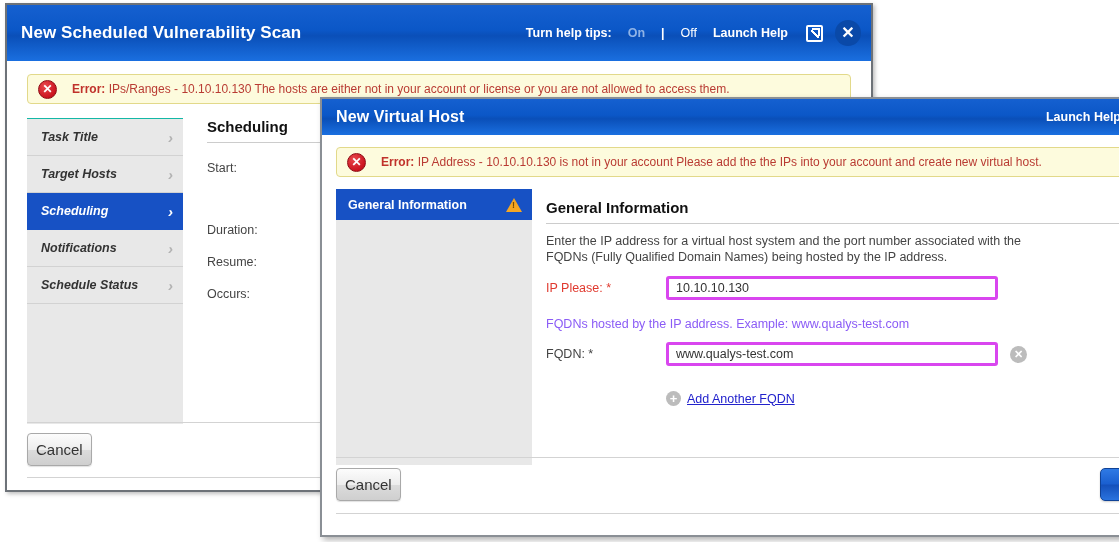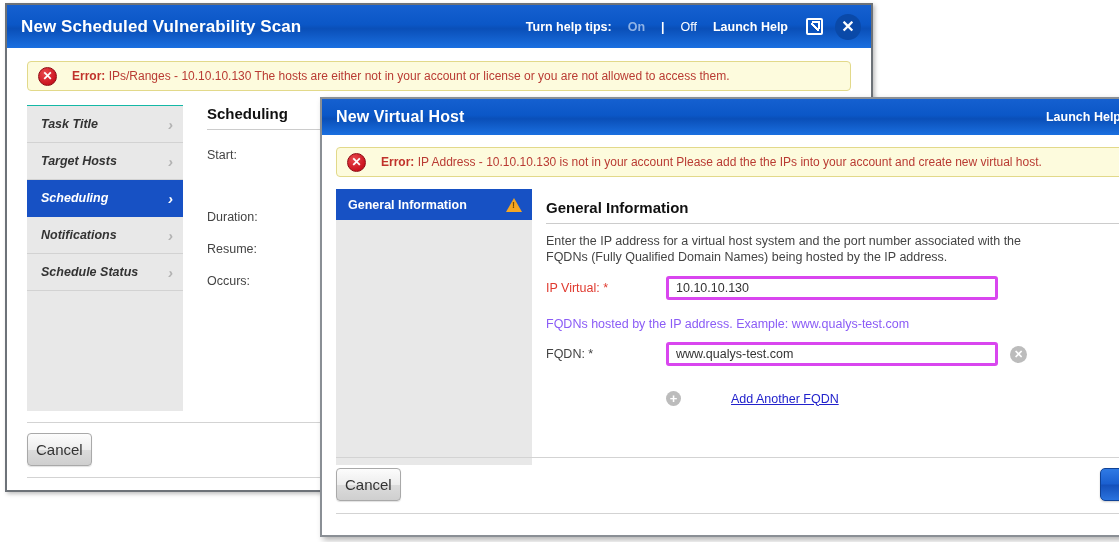--- a/index.html
+++ b/index.html
@@ -22,21 +22,21 @@
     left: 5px;
     top: 3px;
     width: 868px;
     height: 489px;
     background: #ffffff;
     border: 2px solid #6d7278;
     box-sizing: border-box;
     box-shadow: 2px 2px 4px rgba(0,0,0,0.25);
   }
   .titlebar {
-    height: 43px;
+    height: 56px;
     background: linear-gradient(to bottom, #1560d0 0%, #0b57c7 45%, #0a4fb8 55%, #1a6fe0 100%);
     display: flex;
     align-items: center;
     position: relative;
     overflow: hidden;
   }
   .titlebar .title {
     color: #ffffff;
     font-size: 17px;
     font-weight: bold;
@@ -371,21 +371,20 @@
     font-weight: bold;
     display: flex; align-items: center; justify-content: center;
     line-height: 1;
     margin-right: 6px;
   }
   .add-link {
     font-size: 12.5px;
     color: #2222cc;
     text-decoration: underline;
     cursor: pointer;
-    margin-left: 44px;
   }
 
   
   .vscroll {
     position: absolute;
     right: -10px;
     top: 0;
     width: 16px;
     height: 276px;
     background: #f4f4f4;
@@ -554,21 +553,21 @@
           <span>General Information</span>
           <span class="warn-tri"></span>
         </div>
       </div>
 
       <div class="form-area">
         <span class="form-title">General Information</span>
         <span class="form-desc">Enter the IP address for a virtual host system and the port number associated with the FQDNs (Fully Qualified Domain Names) being hosted by the IP address.</span>
 
         <div class="form-row">
-          <span class="lbl req">IP Virtual: *</span>
+          <span class="lbl req">IP Please: *</span>
           <input class="txt-input" type="text" value="10.10.10.130" style="">
         </div>
 
 
         <span class="fqdn-hint">FQDNs hosted by the IP address. Example: www.qualys-test.com</span>
 
         <div class="form-row">
           <span class="lbl">FQDN: *</span>
           <input class="txt-input" type="text" value="www.qualys-test.com" style="">
           <span class="del-circle">✕</span>

